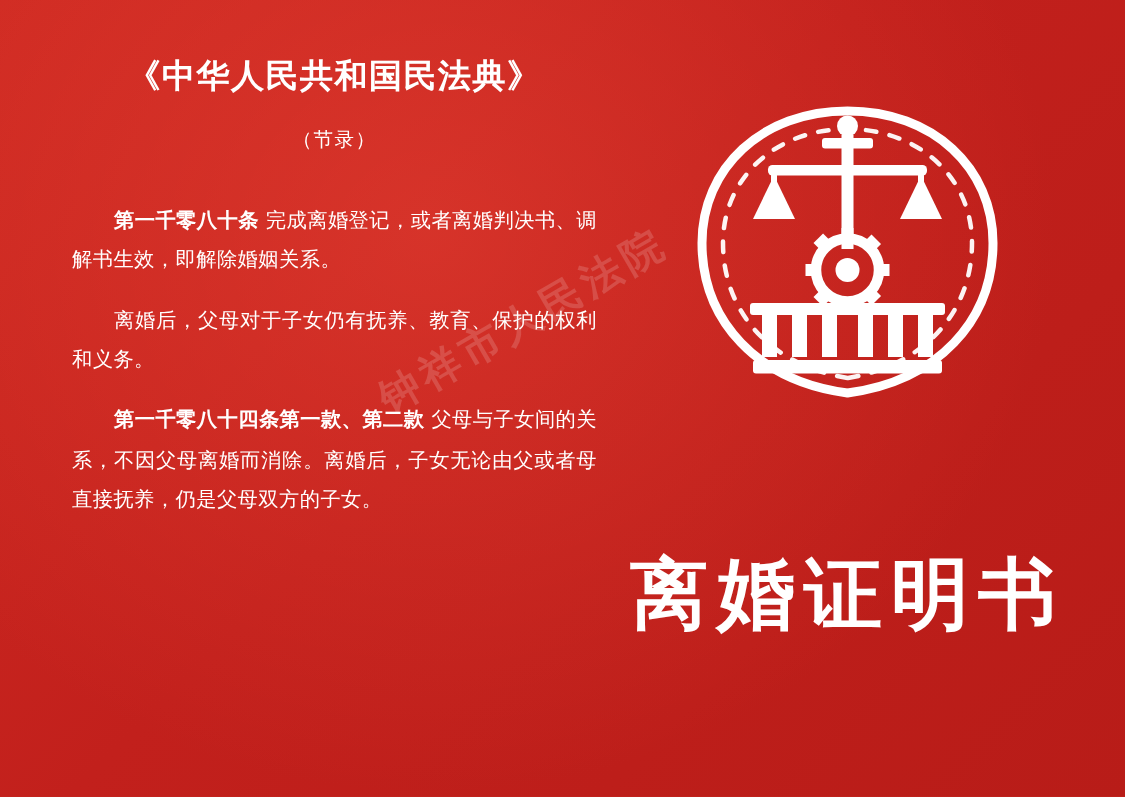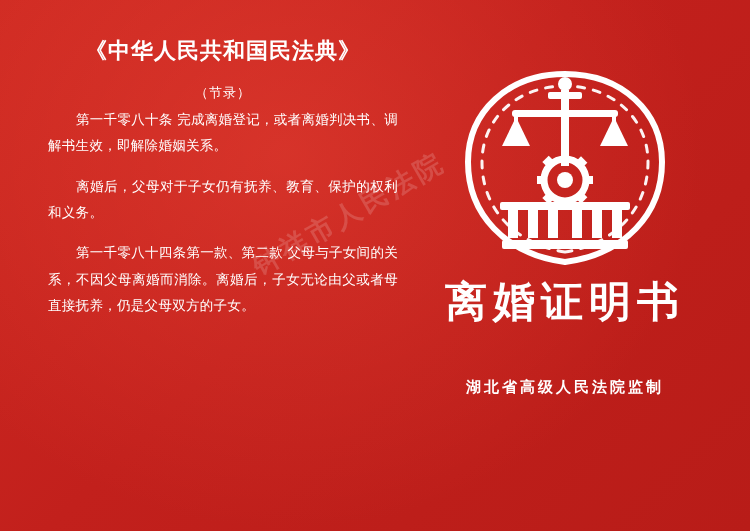--- a/index.html
+++ b/index.html
@@ -59,54 +59,55 @@
     font-size: 22px;
     letter-spacing: 1px;
     text-align: center;
     margin: 0 0 18px 0;
     white-space: nowrap;
   }
   .doc-subtitle {
     font-family: "DejaVu Serif", serif;
     font-size: 13px;
     text-align: center;
-    margin: 0 0 4px 0;
+    margin: 0 0 32px 0;
     letter-spacing: 1px;
   }
   .clause {
     font-family: "DejaVu Sans", sans-serif;
     font-size: 13.5px;
     line-height: 1.95;
     margin: 0 0 14px 0;
     text-indent: 28px;
     text-align: justify;
     letter-spacing: 0.3px;
   }
   .clause .lead {
-    font-weight: 400;
+    font-weight: 700;
   }
   .right-col {
     position: absolute;
     left: 410px;
     top: 40px;
     width: 310px;
     text-align: center;
     color: #fff;
   }
   .emblem-wrap {
     width: 230px;
     height: 220px;
     margin: 14px auto 0 auto;
     position: relative;
   }
   .cert-title {
     font-family: Liberation Sans, sans-serif;
     font-weight: 700;
-    font-size: 42px;
+    font-size: 52px;
     letter-spacing: 6px;
+    margin-top: 88px;
     white-space: nowrap;
   }
   .cert-issuer {
     font-family: "DejaVu Serif", serif;
     font-weight: 700;
     font-size: 15px;
     letter-spacing: 3px;
     margin-top: 48px;
     white-space: nowrap;
   }
@@ -185,16 +186,15 @@
         <g fill="none" stroke="#ffffff" stroke-width="4" stroke-linecap="round">
           <path d="M66 63 L52 92 L80 92 Z" fill="#ffffff" stroke="none"></path>
           <path d="M164 63 L150 92 L178 92 Z" fill="#ffffff" stroke="none"></path>
           <line x1="66" y1="63" x2="66" y2="72"></line>
           <line x1="164" y1="63" x2="164" y2="72"></line>
         </g>
       </svg>
     </div>
 
     <div class="cert-title">离婚证明书</div>
-    <div class="cert-issuer">湖北省高级人民法院监制</div>
   </div>
 
 </div>
 
 </body></html>

